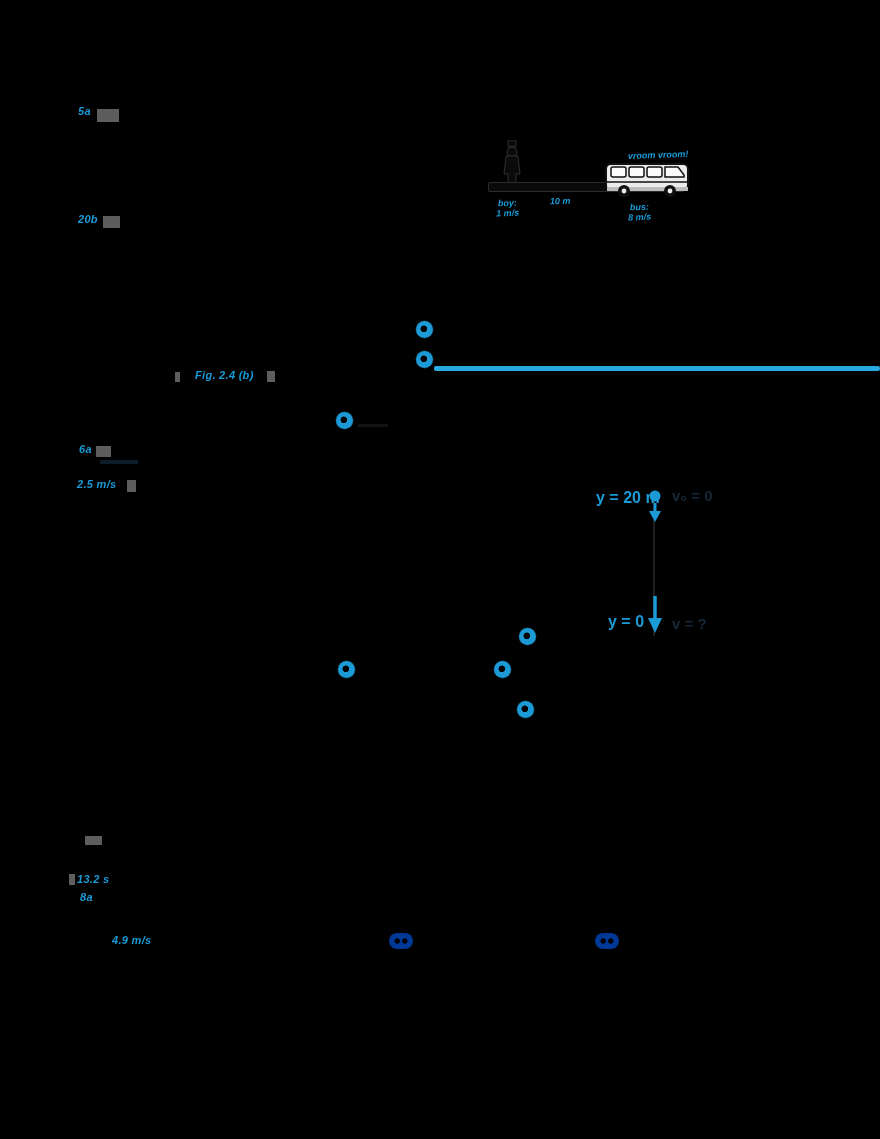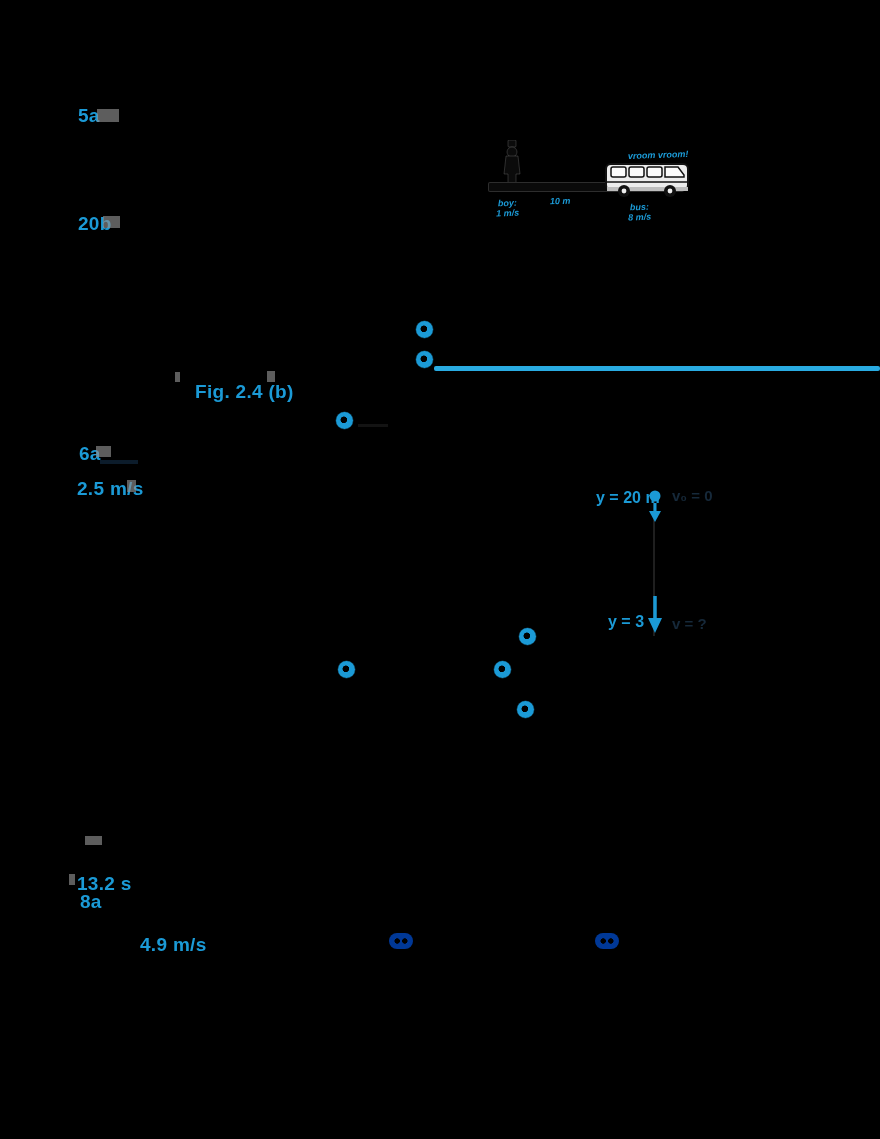--- a/index.html
+++ b/index.html
@@ -8,22 +8,22 @@
   }
   *{margin:0;padding:0;box-sizing:border-box;}
   html,body{background:#000;}
   #page{
     position:relative; width:880px; height:1139px; overflow:hidden;
     background:var(--bg);
     font-family:"Liberation Sans", sans-serif;
   }
   .abs{position:absolute;}
   .blue-marker{
-    color:var(--blue); font-weight:700; font-size:19px; line-height:1;
-    letter-spacing:.3px; white-space:nowrap;
+    color:var(--blue); font-weight:700; font-size:11px; line-height:1;
+    letter-spacing:.3px; white-space:nowrap;font-style:italic;
   }
   .blue-label{
     color:var(--blue); font-weight:700; font-size:16px; line-height:1;
     white-space:nowrap;
   }
   .hand{
     color:var(--blue); font-style:italic; font-weight:700; font-size:9px;
     line-height:1.15; white-space:nowrap; transform:rotate(-2deg);
   }
   .ghost{
@@ -98,21 +98,21 @@
       <div>bus:</div>
       <div>8 m/s</div>
     </div>
   </div>
 
   <span class="abs donut" style="left:416px;top:321px;"></span>
   <span class="abs donut" style="left:416px;top:351px;"></span>
   <div class="abs cyan-rule" style="left:434px;top:366px;width:446px;height:5px;"></div>
 
   <span class="abs smudge" style="left:175px;top:372px;width:5px;height:10px;"></span>
-  <span class="abs blue-marker" style="left:183px;top:382px;padding-left:12px;">Fig. 2.4 (b)</span>
+  <span class="abs blue-marker" style="left:183px;top:370px;padding-left:12px;">Fig. 2.4 (b)</span>
   <span class="abs smudge" style="left:267px;top:371px;width:8px;height:11px;"></span>
 
   <span class="abs donut" style="left:336px;top:412px;"></span>
   <div class="abs dark-seg" style="left:358px;top:424px;width:30px;height:3px;"></div>
 
   <span class="abs blue-marker" style="left:79px;top:444px;">6a</span>
   <span class="abs smudge" style="left:96px;top:446px;width:15px;height:11px;"></span>
   <div class="abs navy-seg" style="left:100px;top:460px;width:38px;height:4px;"></div>
 
   <span class="abs blue-marker" style="left:77px;top:479px;text-align:right;">2.5 m/s</span>
@@ -129,31 +129,31 @@
     </svg>
 
     <span class="abs blue-label" style="left:6px;top:6px;">y = 20 m</span>
     <span class="abs ghost" style="left:82px;top:4px;">v₀ = 0</span>
 
     <svg class="abs" style="left:57px;top:112px;" width="16" height="38" viewBox="0 0 16 38">
       <line x1="8" y1="0" x2="8" y2="24" stroke="#1b9ad6" stroke-width="3.5"></line>
       <polygon points="1,22 15,22 8,37" fill="#1b9ad6"></polygon>
     </svg>
 
-    <span class="abs blue-label" style="left:18px;top:130px;">y = 3</span>
+    <span class="abs blue-label" style="left:18px;top:130px;">y = 0</span>
     <span class="abs ghost" style="left:82px;top:132px;">v = ?</span>
   </div>
 
   <span class="abs donut" style="left:519px;top:628px;"></span>
   <span class="abs donut" style="left:338px;top:661px;"></span>
   <span class="abs donut" style="left:494px;top:661px;"></span>
   <span class="abs donut" style="left:517px;top:701px;"></span>
 
   <span class="abs smudge" style="left:85px;top:836px;width:17px;height:9px;"></span>
   <span class="abs blue-marker" style="left:80px;top:892px;">8a</span>
   <span class="abs smudge" style="left:69px;top:874px;width:6px;height:11px;"></span>
   <span class="abs blue-marker" style="left:77px;top:874px;">13.2 s</span>
 
-  <span class="abs blue-marker" style="left:140px;top:935px;">4.9 m/s</span>
+  <span class="abs blue-marker" style="left:112px;top:935px;">4.9 m/s</span>
   <span class="abs wide-badge" style="left:389px;top:933px;"></span>
   <span class="abs wide-badge" style="left:595px;top:933px;"></span>
 
 </div>
 
 </body></html>

